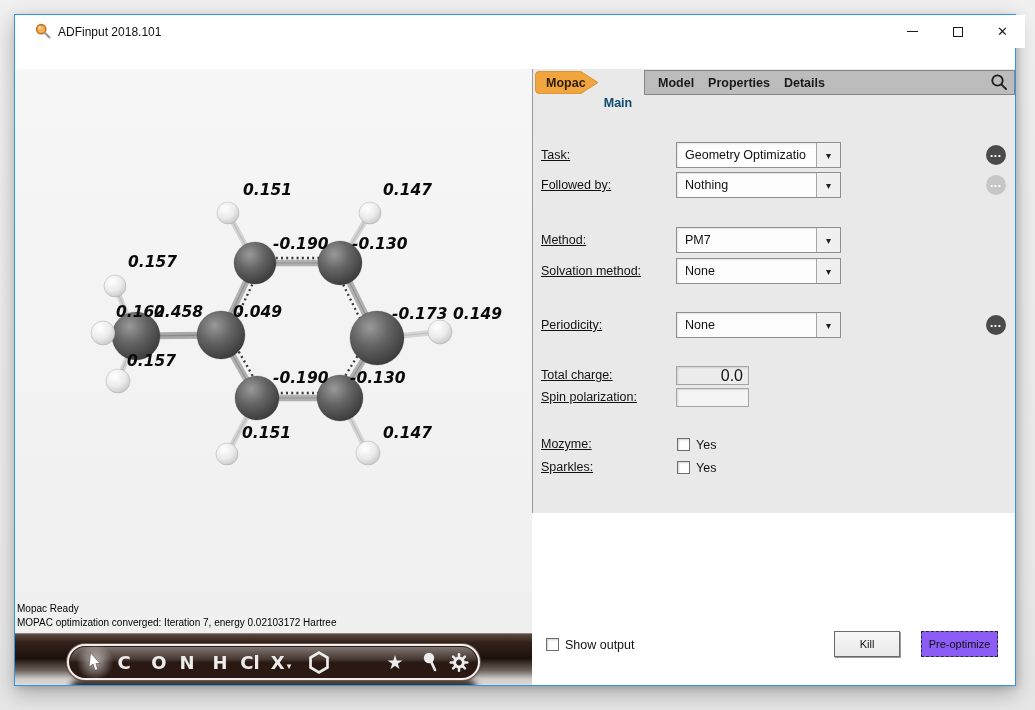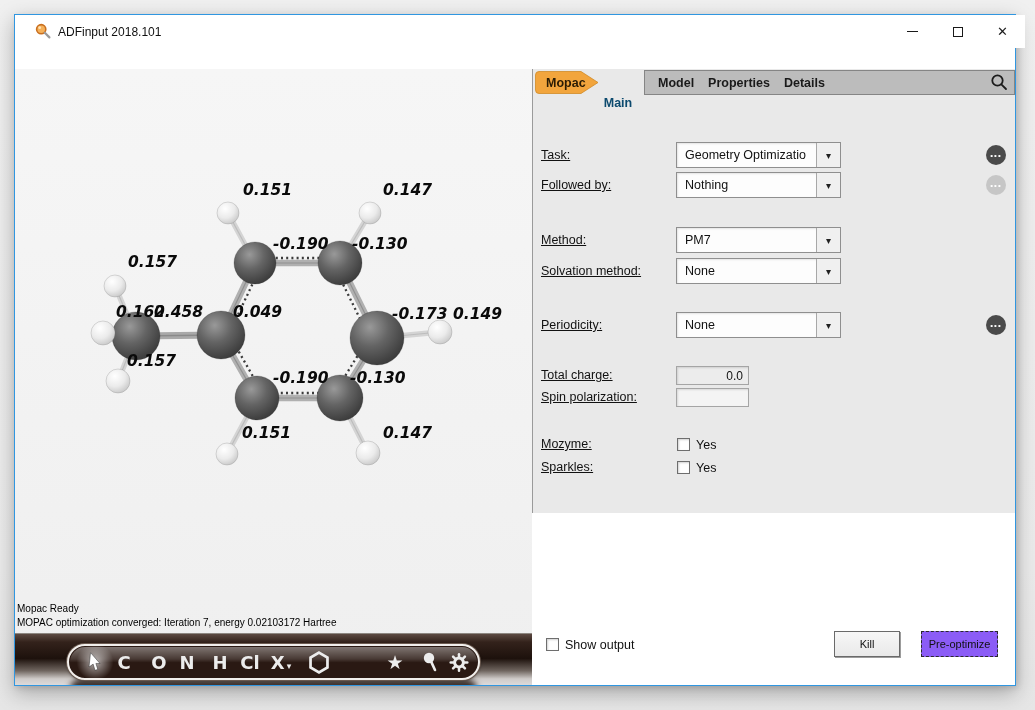--- a/index.html
+++ b/index.html
@@ -73,21 +73,21 @@
 
   
   .flabel { position:absolute; left:8px; font-size:12.5px; color:#111; line-height:26px; white-space:nowrap;text-decoration:underline; }
   .combo { position:absolute; left:143px; width:165px; height:26px; background:#fdfdfd;
            border:1px solid #8f8f8f; box-shadow:inset 1px 1px 2px rgba(0,0,0,.10); }
   .combo-text { position:absolute; left:8px; top:0; font-size:12.5px; color:#111; line-height:24px; white-space:nowrap; }
   .combo-btn { position:absolute; right:0; top:0; width:24px; height:24px; background:#f0f0f0;
                border-left:1px solid #a8a8a8; display:flex; align-items:center; justify-content:center;
                font-size:10px; color:#222; }
   .tinput { position:absolute; left:143px; width:73px; height:19px; border:1px solid #a5a5a5;
-            background:#ececec; font-size:12px; text-align:right; padding-right:5px; color:#111;
+            background:#ececec; font-size:16px; text-align:right; padding-right:5px; color:#111;
             box-shadow:inset 1px 1px 2px rgba(0,0,0,.12); font-family:"Liberation Sans",sans-serif; }
   .tinput.blank { background:#f4f4f4; }
   .checkbox { position:absolute; left:144px; width:13px; height:13px; background:#fff;
               border:1px solid #6e6e6e; box-shadow:inset 1px 1px 2px rgba(0,0,0,.18); }
   .cb-label { position:absolute; left:163px; font-size:12.5px; color:#111; }
   .ellipsis-btn { position:absolute; left:453px; width:20px; height:20px; border-radius:50%;
                   background:#4a4a4a; color:#fff; display:flex; align-items:center; justify-content:center;
                   font-size:8px; letter-spacing:1px; }
   .ellipsis-btn.disabled { background:#c6c6c6; }
 

